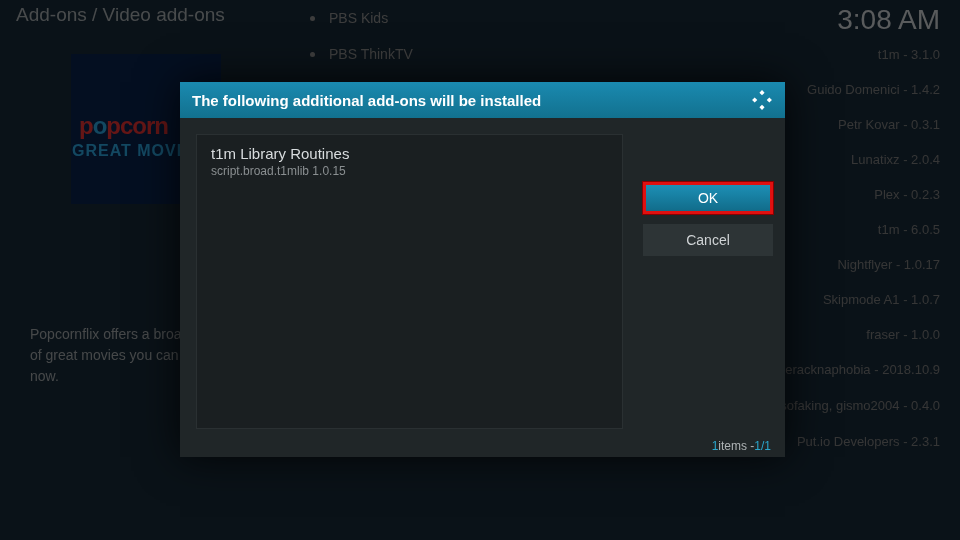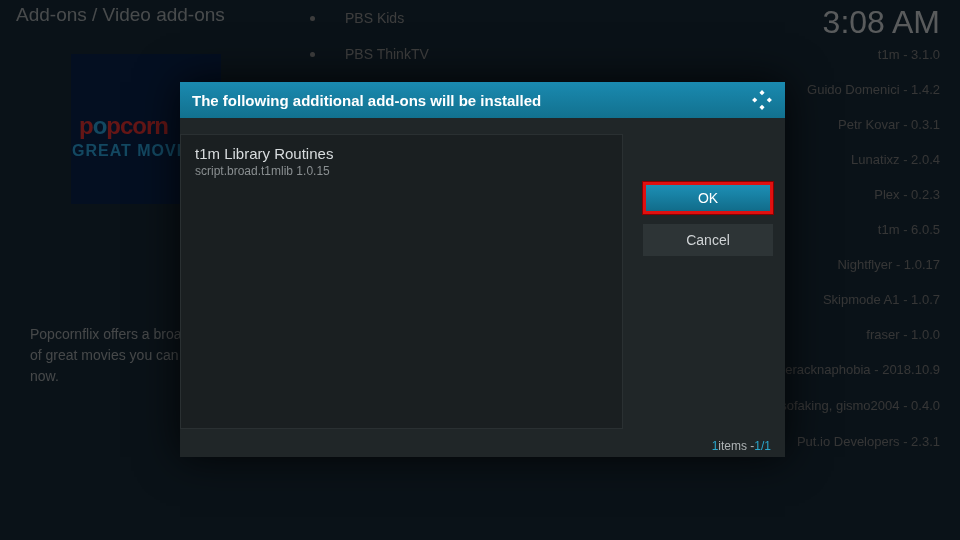--- a/index.html
+++ b/index.html
@@ -13,21 +13,21 @@
   }
   .bg-layer { position: absolute; inset: 0; filter: brightness(0.45); }
   .header {
     position: absolute; top: 4px; left: 16px;
     color: #999;
   }
   .breadcrumb { font-size: 19px; color: #a0a6a9; }
   .sort-line { font-size: 13px; color: #888; }
   .clock {
     position: absolute; top: 4px; right: 20px;
-    font-size: 32px; font-weight: 300; color: #c6cacd;
+    font-size: 28px; font-weight: 300; color: #c6cacd;
   }
   .side-card {
     position: absolute; left: 30px; top: 54px;
     width: 232px;
   }
   .card-img {
     width: 150px; height: 150px;
     background: #08224a;
     position: relative; overflow: hidden;
     margin: 0 auto;
@@ -49,21 +49,21 @@
   }
   .addon-list {
     position: absolute; left: 310px; top: 0; right: 0;
     font-size: 14px;
   }
   .addon-row {
     display: flex; align-items: center; justify-content: space-between;
     padding: 10px 20px 10px 0;
     color: #888;
   }
-  .addon-left { display: flex; align-items: center; gap: 30px; }
+  .addon-left { display: flex; align-items: center; gap: 14px; }
   .bullet { width: 5px; height: 5px; background: #888; border-radius: 50%; }
   .addon-meta { font-size: 13px; color: #777; }
 
   
   .dialog {
     position: absolute;
     left: 180px; top: 82px;
     width: 605px; height: 375px;
     background: #202628;
     box-shadow: 0 0 40px rgba(0,0,0,0.8);
@@ -73,21 +73,21 @@
     background: #147a9c;
     background: linear-gradient(#1a8ab0, #12718f);
     height: 36px;
     display: flex; align-items: center; justify-content: space-between;
     padding: 12px 12px;
     color: #fff; font-size: 15px; font-weight: bold;
   }
   .kodi-icon { width: 22px; height: 22px; }
   .kodi-icon svg { width: 100%; height: 100%; }
   .dialog-body {
-    display: flex; padding: 16px 12px 6px 0;
+    display: flex; padding: 16px 12px 6px 16px;
     height: calc(100% - 36px - 22px);
     gap: 20px;
   }
   .dep-list {
     flex: 1; background: #1a1f21;
     border: 1px solid #2a3032;
     padding: 10px 14px;
   }
   .dep-title { color: #d8dcde; font-size: 15px; }
   .dep-sub { color: #8a8f91; font-size: 12px; margin-top: 2px; }

